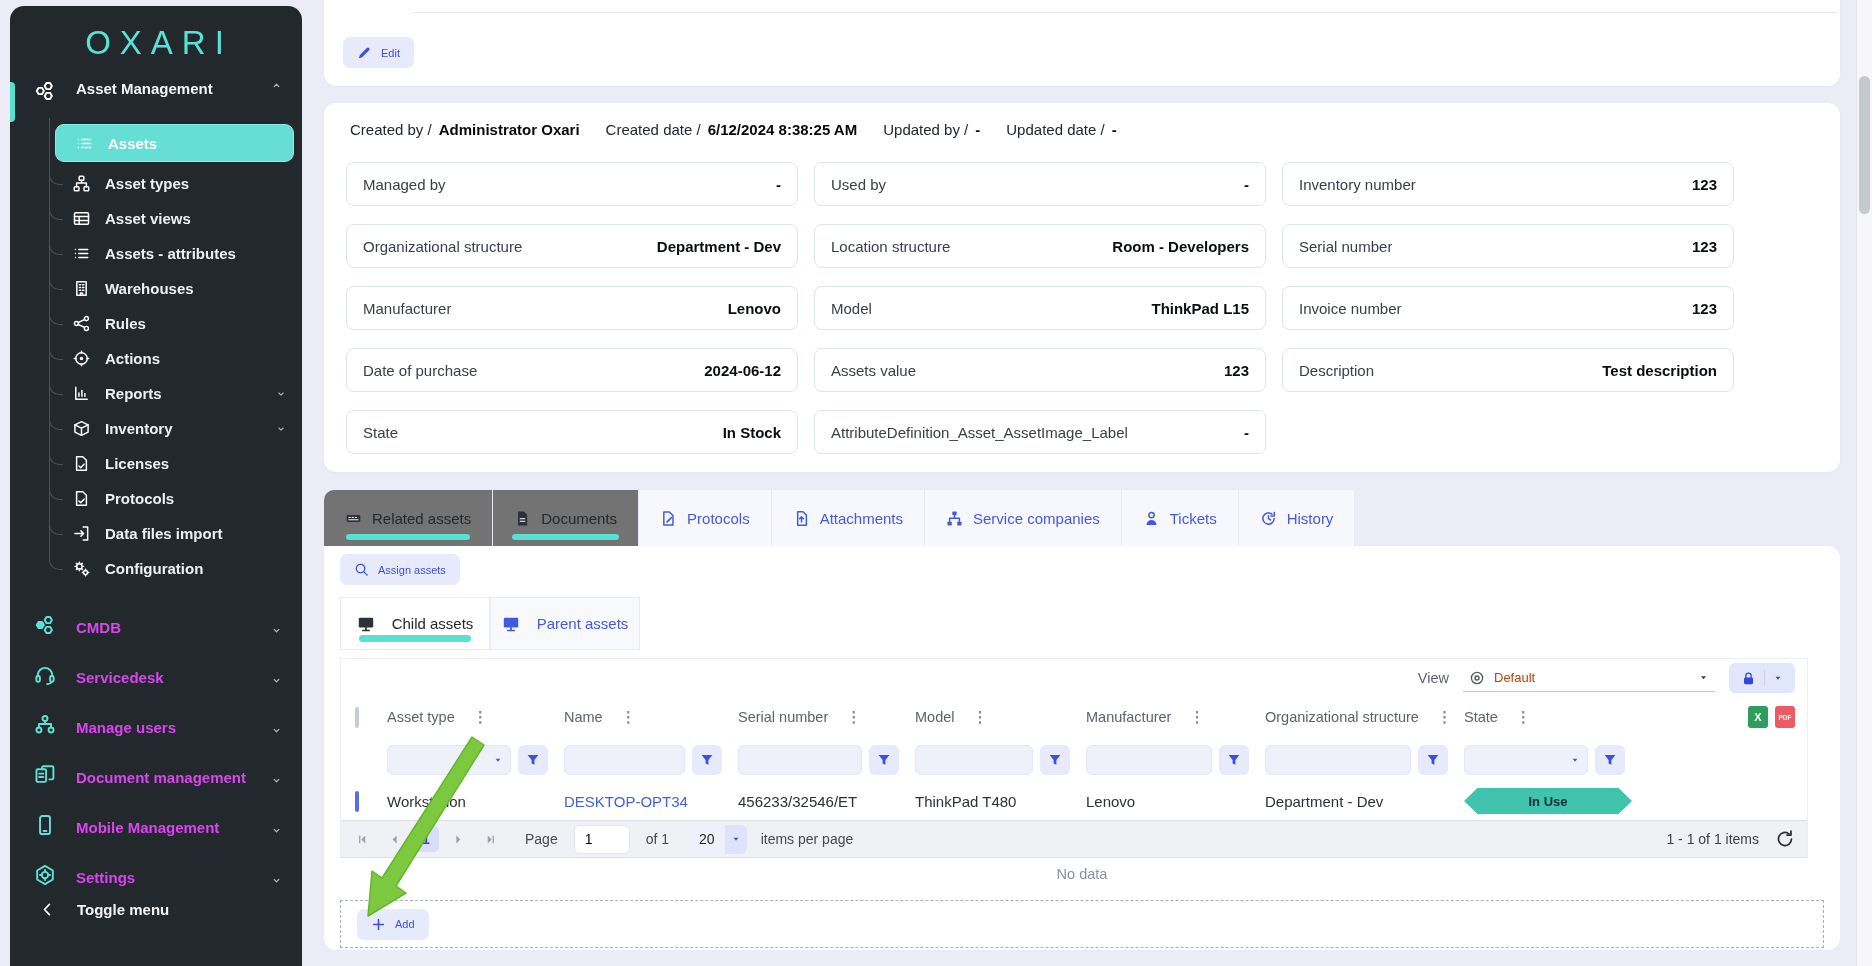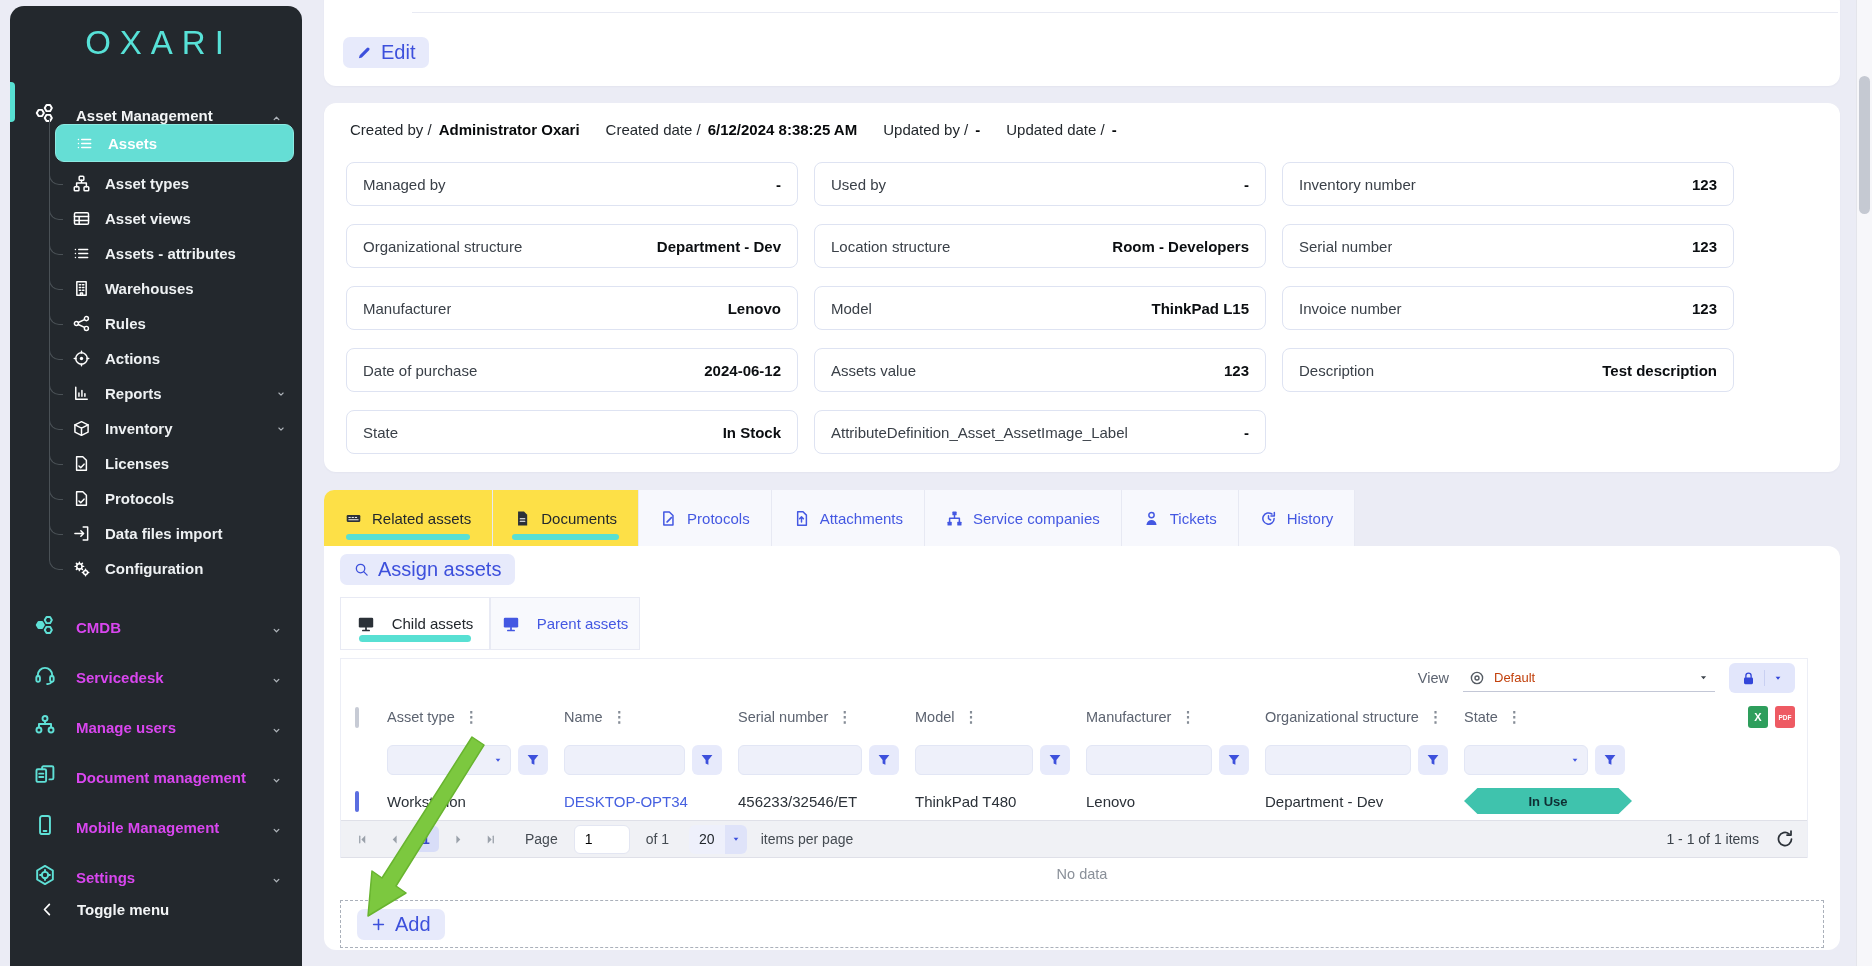--- a/index.html
+++ b/index.html
@@ -3,21 +3,21 @@
 <meta charset="utf-8">
 <style>
   *{box-sizing:border-box;margin:0;padding:0}
   html,body{width:1872px;height:966px}
   body{position:relative;overflow:hidden;background:#ebecf5;font-family:"Liberation Sans",sans-serif;color:#23282d;font-size:15px}
   .ic{fill:none;stroke:currentColor;stroke-width:1.4;stroke-linecap:round;stroke-linejoin:round;flex:none}
 
   
   .sidebar{position:absolute;left:10px;top:6px;width:292px;height:960px;background:#23282d;border-radius:14px 14px 0 0;z-index:5}
   .logo{height:74px;display:flex;align-items:center;justify-content:center;color:#57e1d7;font-size:33px;letter-spacing:9px;font-weight:400;padding-left:6px}
-  .nav-top{position:relative;height:44px;display:flex;align-items:flex-end;padding:0 20px 0 24px;color:#f3f5f6;font-weight:700;cursor:pointer}
+  .nav-top{position:relative;height:44px;display:flex;align-items:flex-start;padding:0 20px 0 24px;color:#f3f5f6;font-weight:700;cursor:pointer}
   .nav-top .accent{position:absolute;left:0;top:2px;width:5px;height:40px;background:#57e0d2;border-radius:0 4px 4px 0}
   .nav-top .nico{width:22px;height:22px;margin-right:20px;color:#fff}
   .nav-top .caret{margin-left:auto;color:#aeb4ba;width:11px;height:11px}
   .section{position:relative;height:50px;display:flex;align-items:flex-end;padding:0 20px 0 24px;color:#d946ef;font-weight:700;cursor:pointer}
   .section .nico{width:22px;height:22px;margin-right:20px;color:#5fe0d6}
   .section .caret{margin-left:auto;color:#aeb4ba;width:11px;height:11px}
   .sub{position:relative;margin-left:39px}
   .sub::before{content:'';position:absolute;left:0;top:-6px;height:calc(100% - 23px);width:1px;background:#4a5156}
   .subitem{position:relative;height:35px;display:flex;align-items:center;padding-left:24px;color:#eef1f3;font-weight:700;cursor:pointer}
   .subitem::after{content:'';position:absolute;left:0;top:calc(50% - 15px);width:13px;height:15px;border-left:1px solid #4a5156;border-bottom:1px solid #4a5156;border-bottom-left-radius:10px}
@@ -26,39 +26,39 @@
   .subitem.active{background:#65ded5;border:1px solid #8ceae2;border-radius:9px;margin:0 8px 4px 6px;padding-left:20px;height:38px;color:#fff;z-index:1}
   .subitem.active::after{display:none}
   .toggle{height:46px;display:flex;align-items:center;padding-left:30px;color:#f3f5f6;font-weight:700;cursor:pointer}
   .toggle .nico{width:15px;height:15px;margin-right:22px;color:#fff}
 
   
   .main{position:absolute;left:324px;top:-10px;width:1516px}
   .card{background:#fff;border-radius:12px;box-shadow:0 1px 2px rgba(40,50,90,.04)}
   .card1{height:96px;position:relative}
   .card1 .divider{position:absolute;top:22px;left:88px;right:2px;border-top:1px solid #e8eaf3}
-  .btn{display:inline-flex;align-items:center;gap:9px;background:#e7eafb;color:#3d50dc;border:none;border-radius:7px;height:31px;padding:0 14px;font-size:20px;font-family:inherit;cursor:pointer}
+  .btn{display:inline-flex;align-items:center;gap:9px;background:#e7eafb;color:#3d50dc;border:none;border-radius:7px;height:31px;padding:0 14px;font-size:11px;font-family:inherit;cursor:pointer}
   .btn .ic{width:15px;height:15px}
   .edit-btn{position:absolute;left:19px;top:47px}
 
   .card2{margin-top:17px;height:369px;padding:18px 22px}
   .meta{display:flex;gap:26px;font-size:15px;color:#23282d;padding-left:4px}
   .meta b{font-weight:700;color:#07090b}
   .meta .mi{display:flex;gap:7px;white-space:nowrap}
   .fgrid{display:grid;grid-template-columns:452px 452px 452px;column-gap:16px;row-gap:18px;margin-top:24px}
   .field{height:44px;border:1px solid #dee3f2;border-radius:8px;display:flex;align-items:center;justify-content:space-between;padding:0 16px;background:#fff}
   .flabel{color:#3a4048;font-size:15px;white-space:nowrap;overflow:hidden}
   .fvalue{font-weight:700;color:#0b0e11;font-size:15px;white-space:nowrap;margin-left:12px}
 
   
   .card3{margin-top:18px;background:transparent;box-shadow:none}
   .tabbar{display:flex;height:56px}
   .tab{position:relative;display:flex;align-items:center;gap:10px;padding:0 21px;background:#f7f8fd;border-right:1px solid #e7e9f3;color:#4458e2;cursor:pointer;font-size:15px}
   .tab .ic{width:17px;height:17px}
-  .tab.on{background:#fde047;color:#23282d}
+  .tab.on{background:#737373;color:#23282d}
   .tab.on .ic{color:#2b3138}
   .tab:first-child{border-radius:10px 0 0 0}
   .tab .tl{position:absolute;left:13%;bottom:6px;width:74%;height:6px;border-radius:3px;background:#58e0d3;display:none}
   .tab.on .tl{display:block}
   .panel{background:#fff;border-radius:0 12px 12px 12px;height:404px;padding:0 16px;position:relative}
   .assign-btn{margin:8px 0 0 0}
   .subtabs{display:flex;margin-top:12px}
   .stab{position:relative;width:150px;height:53px;display:flex;align-items:center;justify-content:center;gap:17px;border:1px solid #e8eaf4;background:#f8f9fd;color:#4458e2;cursor:pointer}
   .stab .ic{width:18px;height:18px}
   .stab.on{background:#fff;color:#23282d}
@@ -73,21 +73,21 @@
   .viewdd{display:flex;align-items:center;gap:9px;border-bottom:1px solid #c3c7d6;width:252px;height:28px;padding:0 6px;cursor:pointer}
   .viewdd .ic{width:16px;height:16px;color:#555b63}
   .viewdd .vtext{color:#c2410c;font-size:13px;flex:1}
   .viewdd .ic.car{width:11px;height:11px;color:#3c434b}
   .lockbtn{display:flex;align-items:center;justify-content:center;gap:8px;width:66px;height:30px;background:#e2e6fb;border-radius:6px;color:#3346d9;cursor:pointer}
   .lockbtn .ic{width:15px;height:15px}
   .lockbtn .sep{width:1px;height:16px;background:#c9d0f2}
   .lockbtn .ic.car{width:10px;height:10px}
   .trow{display:grid;grid-template-columns:46px 177px 174px 177px 171px 179px 199px 177px 1fr;align-items:center}
   .hrow{height:40px}
-  .th{display:flex;align-items:center;gap:9px;color:#5c6370;font-size:14.5px;cursor:pointer}
+  .th{display:flex;align-items:center;gap:18px;color:#5c6370;font-size:14.5px;cursor:pointer}
   .dots{color:#868d97;font-weight:700;font-size:15px;letter-spacing:0}
   .cb{width:18px;height:18px;border:2px solid #c7cbd5;border-radius:4px;background:#fff;margin-left:14px;cursor:pointer}
   .cb.blue{border-color:#5b6ee0}
   .exports{display:flex;justify-content:flex-end;gap:7px;padding-right:12px}
   .xls{width:20px;height:22px;background:#2e9e5c;border-radius:3px;color:#fff;font-size:11px;font-weight:700;display:flex;align-items:center;justify-content:center;cursor:pointer}
   .pdficon{width:20px;height:22px;background:#ee5a63;border-radius:3px;color:#fff;font-size:6.5px;font-weight:700;display:flex;align-items:center;justify-content:center;cursor:pointer}
   .frow{height:45px}
   .fcell{display:flex;align-items:center;gap:7px;padding-right:16px}
   .fin{flex:1;min-width:0;height:30px;background:#eef0fa;border:1px solid #e2e6f5;border-radius:6px;position:relative;display:flex;align-items:center;justify-content:flex-end;padding-right:7px}
   .fin input{position:absolute;inset:0;border:none;background:transparent;width:100%;height:100%;padding:0 10px;font-family:inherit;font-size:14px;outline:none}

